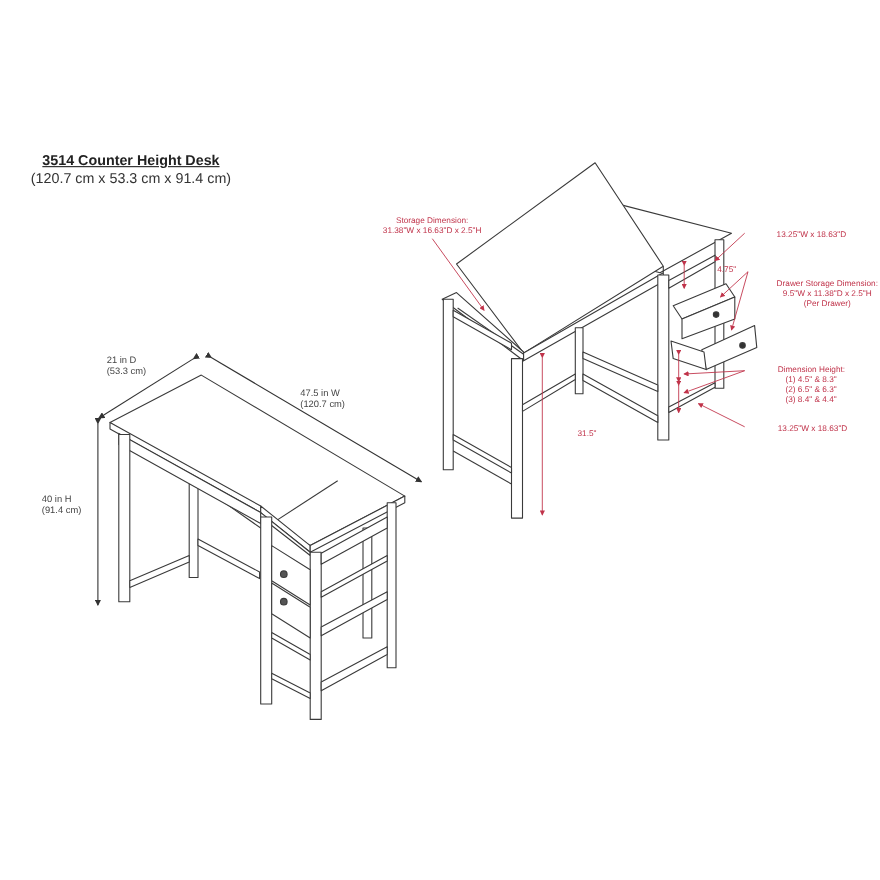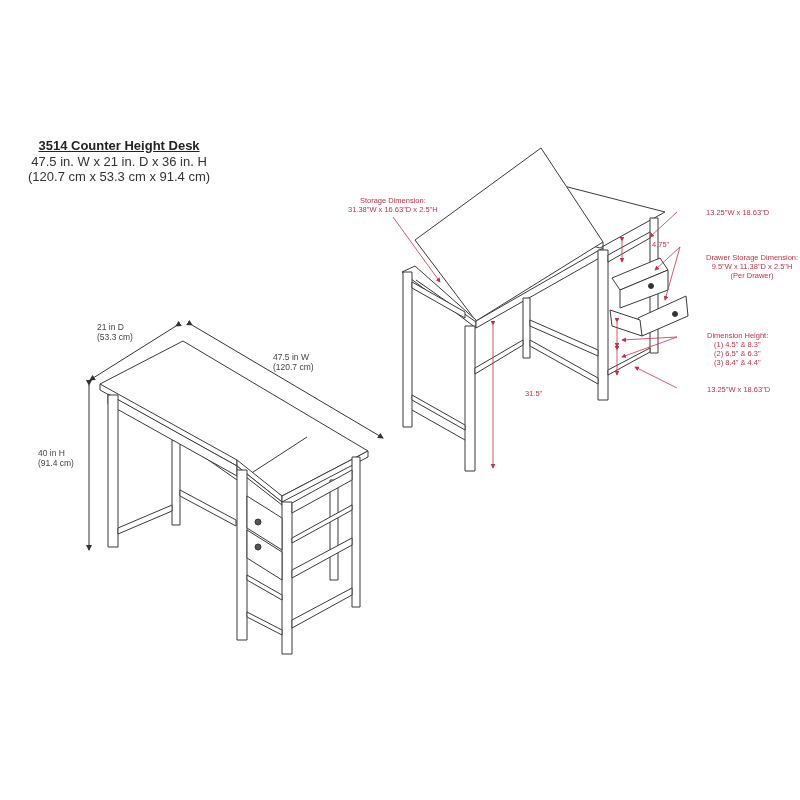--- a/index.html
+++ b/index.html
@@ -10,21 +10,20 @@
   svg.canvas { position: absolute; left: 0; top: 0; }
   .lbl { position: absolute; font-size: 8.5px; color: #444; text-align: left; line-height: 10px; white-space: nowrap; }
   .red { position: absolute; font-size: 7.5px; color: #c0334a; line-height: 9px; white-space: nowrap; margin-left: 28px; }
   .center { text-align: center; }
 </style>
 </head>
 <body>
 
 <div class="title-block">
   <div class="t1">3514  Counter Height Desk</div>
-  <div class="t2">47.5 in. W x 21 in. D x 36 in. H</div>
   <div class="t3">(120.7 cm x 53.3 cm x 91.4 cm)</div>
 </div>
 
 <svg class="canvas" width="800" height="800" viewBox="0 0 800 800">
   <defs>
     <marker id="ag" markerWidth="6" markerHeight="6" refX="5" refY="3" orient="auto">
         <path d="M0,0 L6,3 L0,6 z" fill="#333"></path>
       </marker>
     <marker id="ar" markerWidth="6" markerHeight="6" refX="5" refY="3" orient="auto">
         <path d="M0,0 L6,3 L0,6 z" fill="#c0334a"></path>

